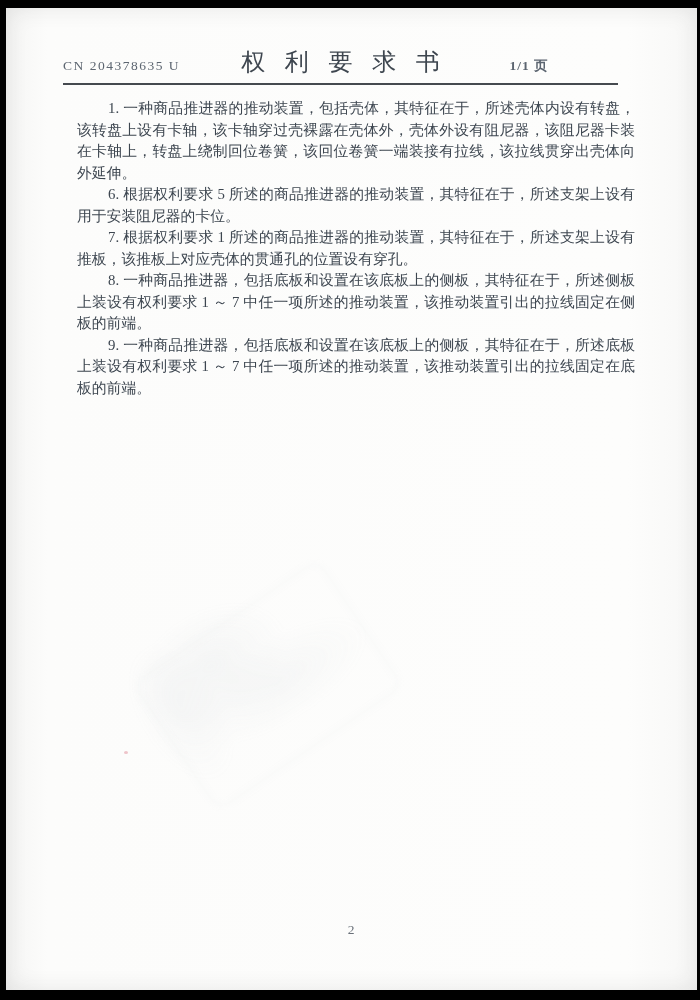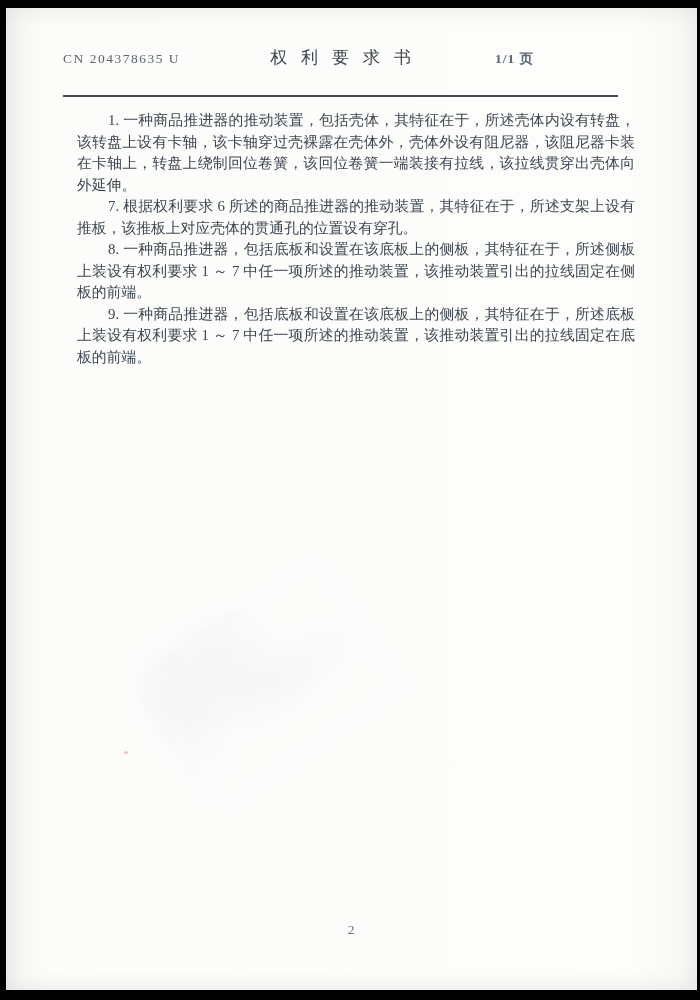--- a/index.html
+++ b/index.html
@@ -53,31 +53,31 @@
     background: rgba(226,150,160,0.55);
     border-radius: 50%;
   }
   
   .header {
     margin: 38px 79px 0 57px;
     display: flex;
     justify-content: space-between;
     align-items: baseline;
     border-bottom: 2px solid #454a4f;
-    padding-bottom: 26px;
+    padding-bottom: 5px;
   }
   .doc-number {
     font-size: 13.5px;
     color: #5c6570;
     letter-spacing: 1.5px;
     white-space: nowrap;
     flex: 1 1 0;
   }
   .doc-title {
-    font-size: 17px;
+    font-size: 24px;
     color: #3e464f;
     letter-spacing: 0.82em;
     margin-right: -0.82em; 
     white-space: nowrap;
     text-align: center;
     flex: 0 0 auto;
   }
   .page-indicator {
     font-size: 13.5px;
     color: #5c6570;
@@ -119,21 +119,22 @@
 <div class="paper">
 
   <div class="header">
     <span class="doc-number">CN 204378635 U</span>
     <span class="doc-title">权利要求书</span>
     <span class="page-indicator">1/1 页</span>
   </div>
 
   <div class="claims">
     <p>1. 一种商品推进器的推动装置，包括壳体，其特征在于，所述壳体内设有转盘，该转盘上设有卡轴，该卡轴穿过壳裸露在壳体外，壳体外设有阻尼器，该阻尼器卡装在卡轴上，转盘上绕制回位卷簧，该回位卷簧一端装接有拉线，该拉线贯穿出壳体向外延伸。</p>
-    <p>7. 根据权利要求 6 所述的商品推进器的推动装置，其特征在于，所述支架上设有推板，该推板上对应壳体的贯通孔的位置设有穿孔。</p>
+    <p>6. 根据权利要求 5 所述的商品推进器的推动装置，其特征在于，所述支架上设有用于安装阻尼器的卡位。</p>
+    <p>7. 根据权利要求 1 所述的商品推进器的推动装置，其特征在于，所述支架上设有推板，该推板上对应壳体的贯通孔的位置设有穿孔。</p>
     <p>8. 一种商品推进器，包括底板和设置在该底板上的侧板，其特征在于，所述侧板上装设有权利要求 1 ～ 7 中任一项所述的推动装置，该推动装置引出的拉线固定在侧板的前端。</p>
     <p>9. 一种商品推进器，包括底板和设置在该底板上的侧板，其特征在于，所述底板上装设有权利要求 1 ～ 7 中任一项所述的推动装置，该推动装置引出的拉线固定在底板的前端。</p>
   </div>
 
   <div class="ghost ghost-1"></div>
   <div class="ghost ghost-2"></div>
   <div class="speck"></div>
 
   <div class="footer">
     <span class="page-number">2</span>

